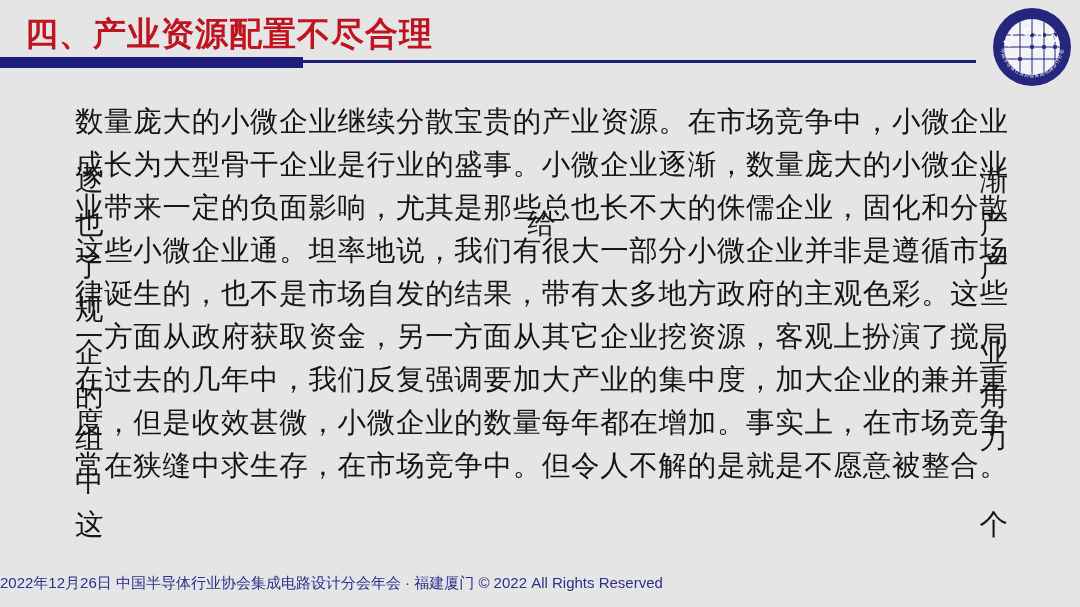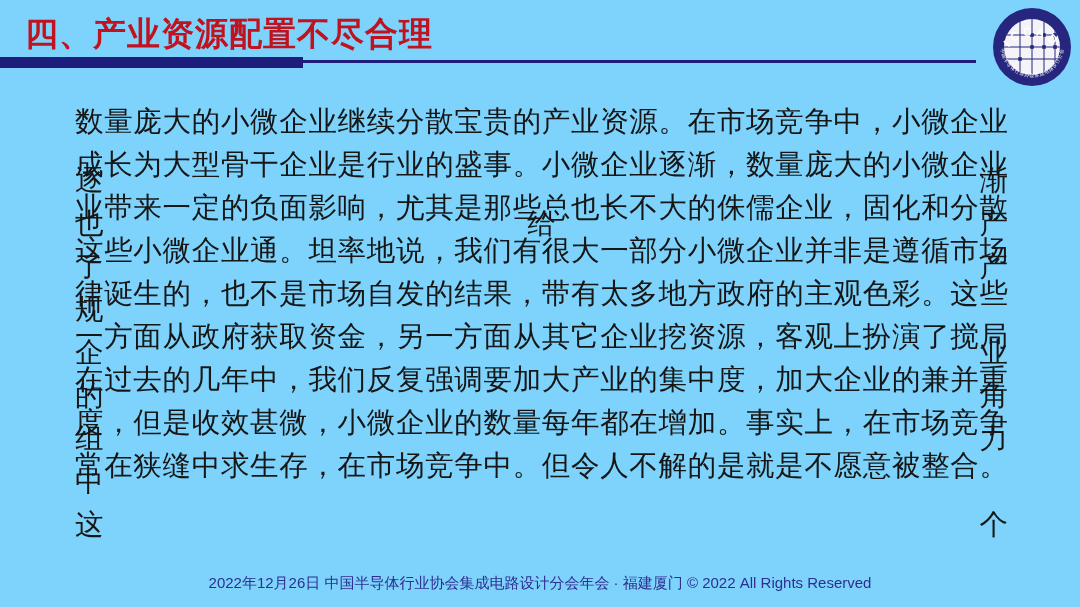--- a/index.html
+++ b/index.html
@@ -1,19 +1,19 @@
 <!DOCTYPE html>
 <html><head>
 <meta charset="utf-8">
 <style>
   html,body{margin:0;padding:0;}
   .slide{
     position:relative;
     width:1080px;height:607px;
-    background:#7dd3fc;
+    background:#e5e5e5;
     overflow:hidden;
     font-family:"Liberation Sans",sans-serif;
   }
   .slide-title{
     position:absolute;left:25px;top:12px;
     font-size:33px;font-weight:bold;color:#c0121f;
     letter-spacing:1px;white-space:nowrap;
   }
   .bar-thick{
     position:absolute;left:0;top:57px;width:303px;height:11px;
@@ -34,21 +34,21 @@
     height:43px;
     text-align:justify;
     text-align-last:justify;
     white-space:nowrap0;
   }
   .bodytext .line.last{
     text-align-last:left;
   }
   .footer-credit{
     position:absolute;left:0;right:0;top:574px;
-    text-align:center;font-size:15px;color:#2e2e8f;
+    text-align:left;font-size:15px;color:#2e2e8f;
   }
   .page-number{
     position:absolute;right:34px;top:574px;
     font-size:15px;color:#1c1c60;margin-top:36px;
   }
 </style>
 </head>
 <body>
 
 <div class="slide">

